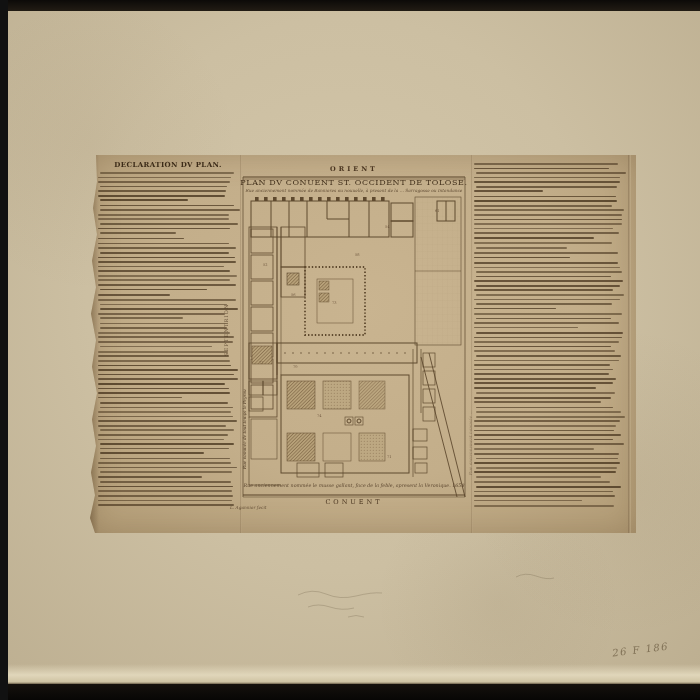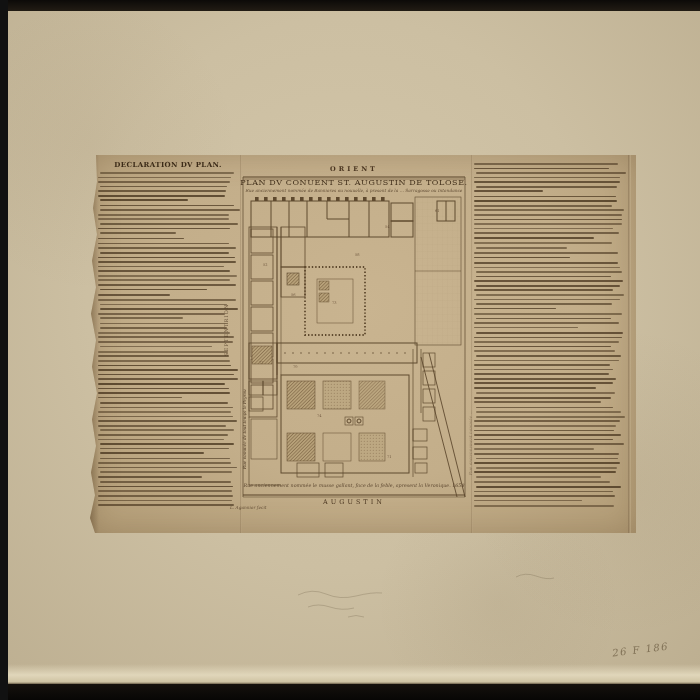--- a/index.html
+++ b/index.html
@@ -158,21 +158,21 @@
           <div class="tl" style="width: 96.0919%; opacity: 0.62;"></div>
           <div class="tl" style="width: 95.6713%; opacity: 0.56;"></div>
           <div class="tl" style="width: 97.4318%; opacity: 0.68;"></div>
         </div>
     </div>
 
     <div class="septentrion" style="left:133px;top:201px">SEPTENTRION</div>
 
     <div class="plan">
       <div class="plan-text orient">ORIENT</div>
-      <div class="plan-text ptitle">PLAN DV CONUENT ST. AUGUSTIN DE TOLOSE.</div>
+      <div class="plan-text ptitle">PLAN DV CONUENT ST. OCCIDENT DE TOLOSE.</div>
       <div class="plan-text psub">Rue anciennement nommée de Bannieres ou nouuelle, à present de la … Sarragosse ou Intendance</div>
 
       <svg width="234" height="356" viewBox="0 0 234 356">
         <defs>
           <pattern id="hatch" patternUnits="userSpaceOnUse" width="2.4" height="2.4" patternTransform="rotate(45)">
             <rect width="2.4" height="2.4" fill="#b7a179"></rect>
             <line x1="0" y1="0" x2="0" y2="2.4" stroke="#6d5335" stroke-width="0.9"></line>
           </pattern>
           <pattern id="dots" patternUnits="userSpaceOnUse" width="3" height="3">
             <rect width="3" height="3" fill="#bdA882"></rect>
@@ -309,21 +309,21 @@
           <text class="figlabel" x="150" y="291">71</text>
           <text class="figlabel" x="22" y="197">77</text>
           <text class="figlabel" x="56" y="201">79</text>
         </g>
       </svg>
 
       <div class="vlabel" style="left:5px;top:302px">Rue nommée de tout temps le Peyrou</div>
       <div class="vlabel" style="left:231px;top:308px;opacity:.45">Rue anciennement nommée …</div>
 
       <div class="plan-text pcap">Rue anciennement nommée le musse gallant, face de la feble, apresent la Veronique. 1658</div>
-      <div class="plan-text occident">AUGUSTIN</div>
+      <div class="plan-text occident">CONUENT</div>
       <div class="signature">L. Agannier fecit</div>
     </div>
 
     <div class="col col-right">
       <div id="right-lines">
           <div class="tl" style="width: 96.2262%; opacity: 0.58;"></div>
           <div class="tl" style="width: 90.25%; opacity: 0.75;"></div>
           <div class="tl" style="width: 99.7883%; opacity: 0.61; margin-left: 2px;"></div>
           <div class="tl" style="width: 97.3101%; opacity: 0.61;"></div>
           <div class="tl" style="width: 97.1364%; opacity: 0.74;"></div>

